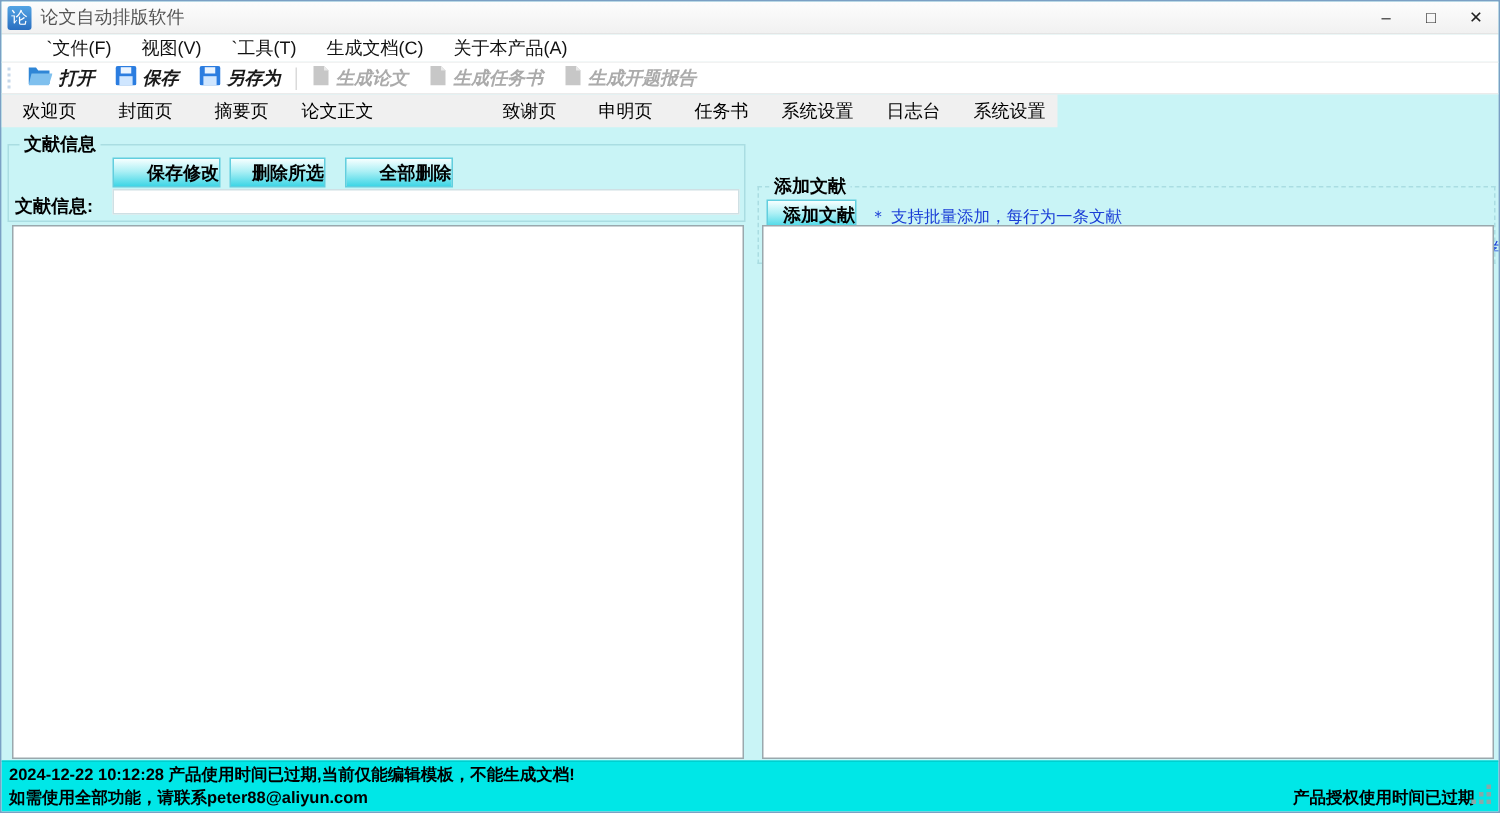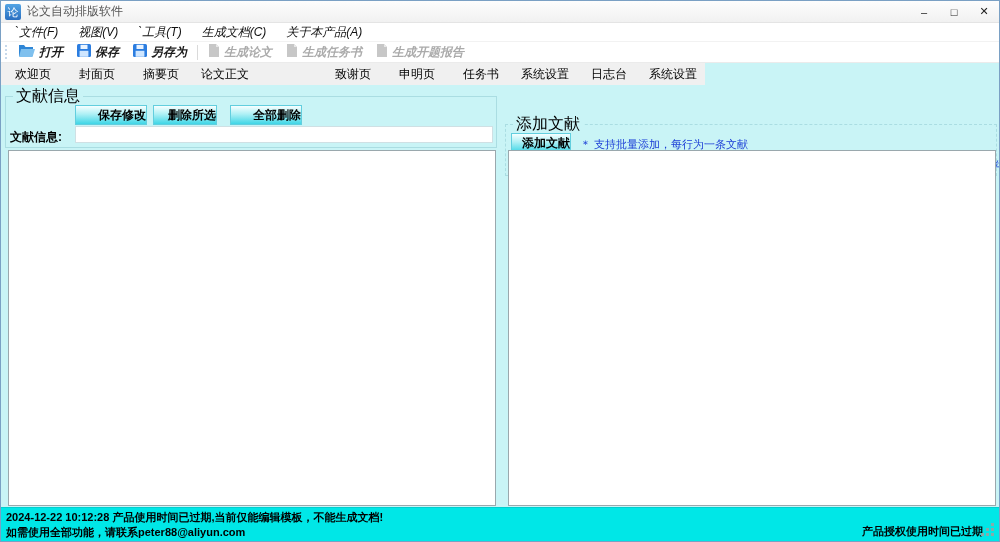--- a/index.html
+++ b/index.html
@@ -21,21 +21,21 @@
     margin-right:6px; flex:0 0 auto;
   }
   .title{ font-size:12px; color:#555; }
   .win-controls{ margin-left:auto; display:flex; height:100%; }
   .wbtn{
     width:30px; display:flex; align-items:center; justify-content:center;
     font-size:11px; color:#222; cursor:default;
   }
   
   .menubar{
-    height:18px; background:#ffffff; display:flex; align-items:center; padding-left:4px;font-style:italic;
+    height:18px; background:#ffffff; display:flex; align-items:center; padding-left:20px;
   }
   .menu-item{ font-size:12px; color:#111; padding:0 10px; }
   
   .toolbar{
     height:22px; background:#ffffff;
     border-top:1px solid #f2f2f2; border-bottom:1px solid #ebebeb;
     display:flex; align-items:center; padding-left:2px;font-style:italic;
   }
   .tgrip{ width:2px; height:14px; border-left:2px dotted #c6d8ea; margin:0 5px 0 2px; }
   .tbtn{
@@ -57,21 +57,21 @@
   
   .client{ position:relative; height:422px; background:#c9f4f6; }
   .groupbox{
     position:absolute; height:52px; width:492px;
     border:1px solid #aadde2;
   }
   .groupbox.dashed{ border-style:dashed; }
   .group-label{
     position:absolute; top:-8px; left:7px;
     background:#c9f4f6; padding:0 3px;
-    font-size:16px; font-weight:normal; color:#000; line-height:14px;
+    font-size:12px; font-weight:bold; color:#000; line-height:14px;
   }
   .cyan-btn{
     position:absolute; height:20px;
     background:linear-gradient(#f6ffff 0%, #aef0f5 45%, #3fd6e6 100%);
     border:1px solid #62cede;
     font-family:"Liberation Sans", sans-serif;
     font-size:12px; font-weight:bold; color:#000;
     text-align:right; line-height:18px; cursor:default;
   }
   .field-label{

